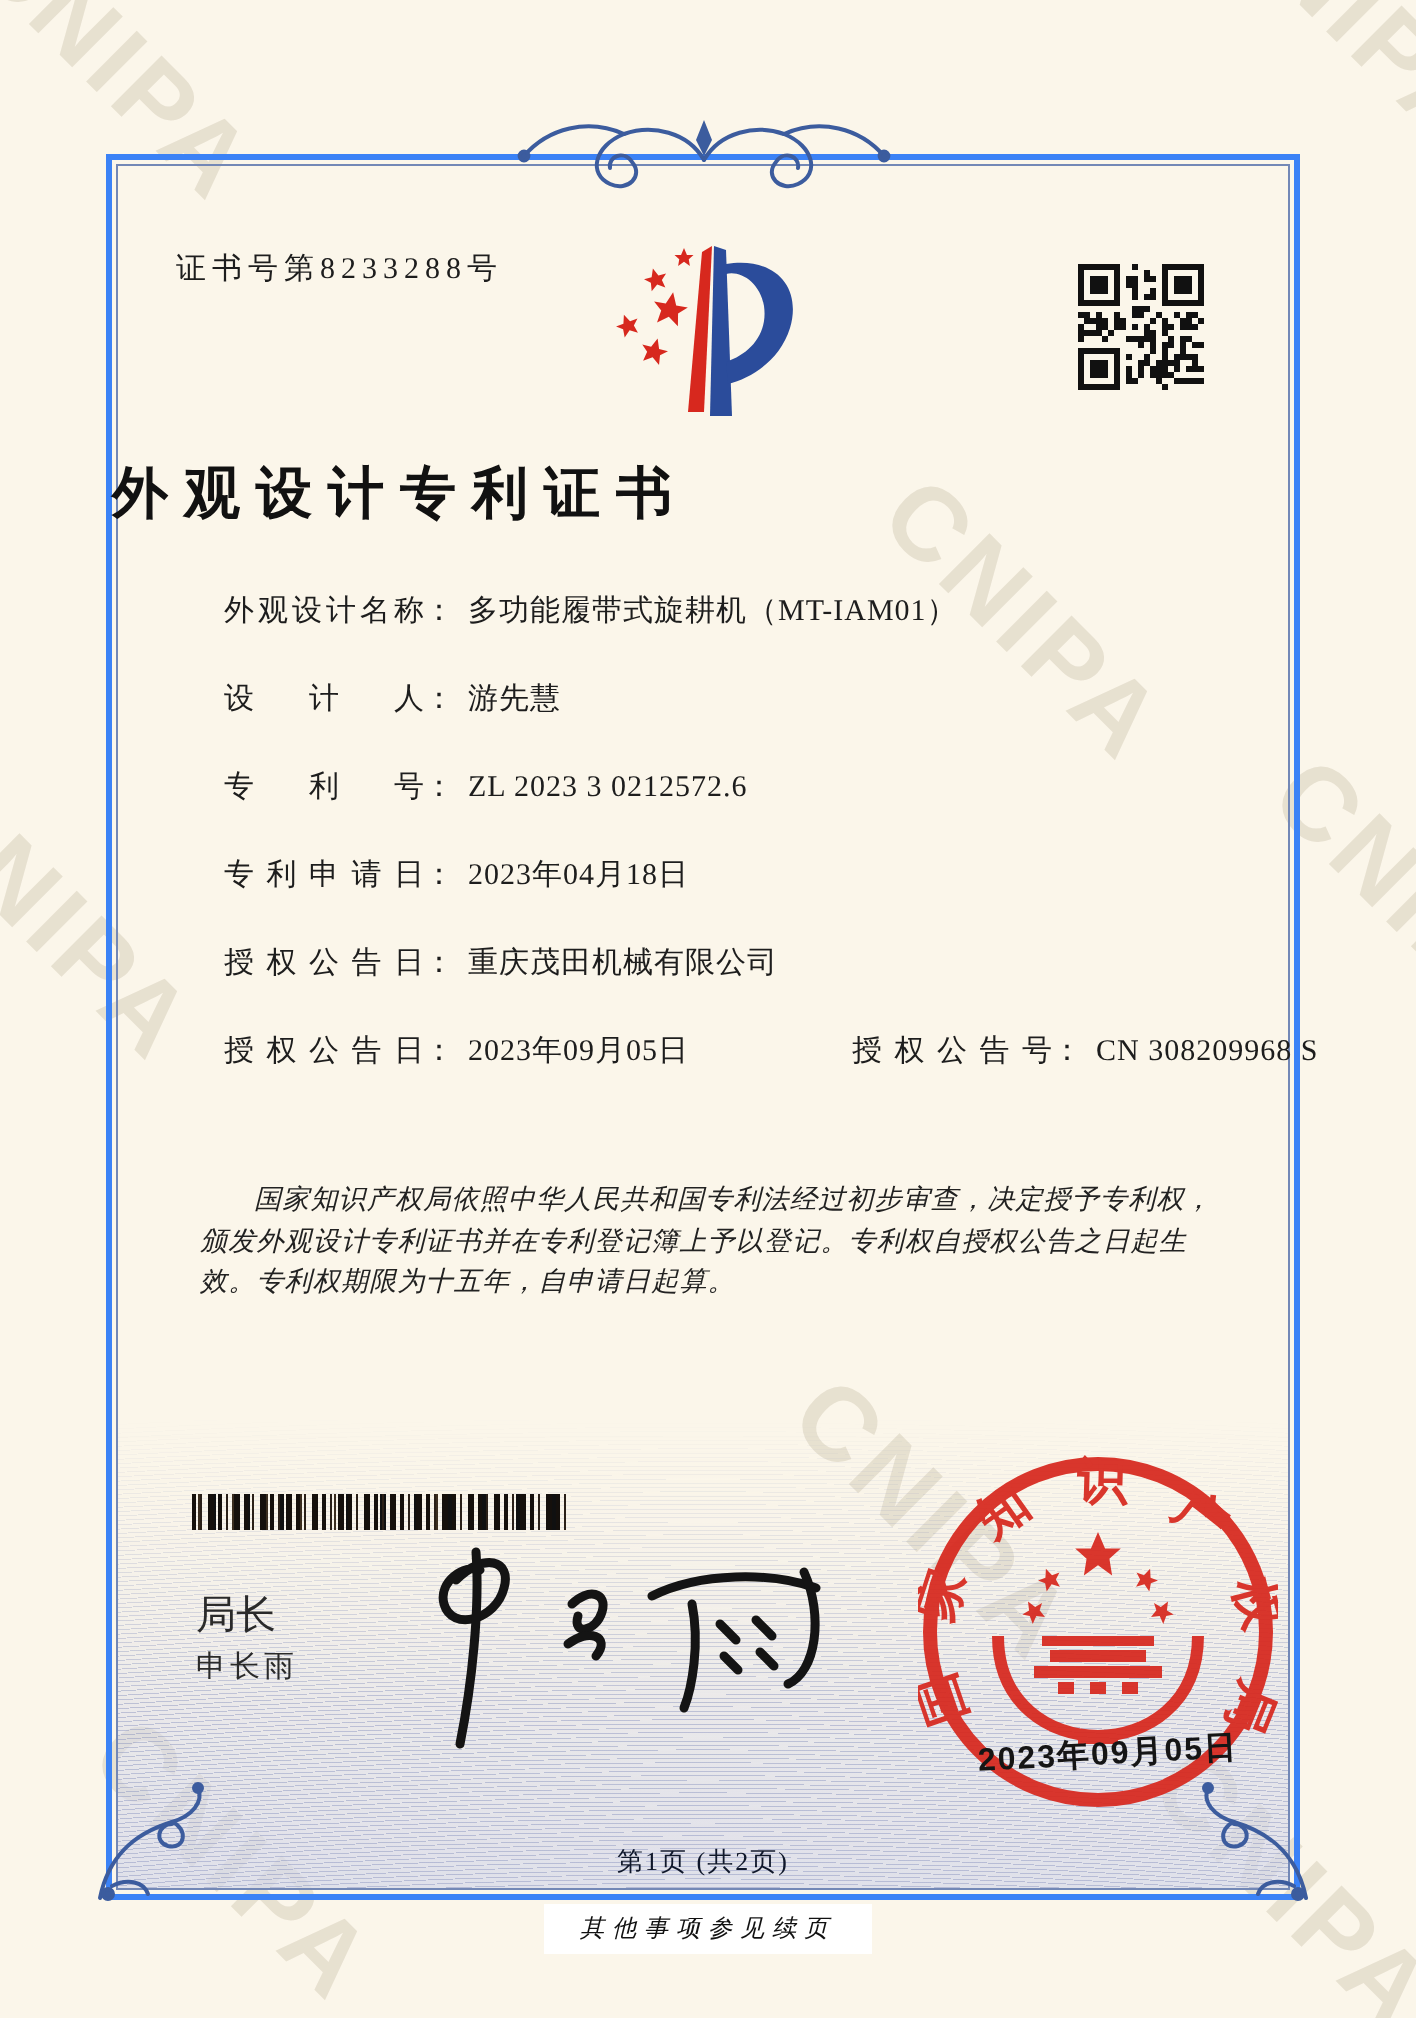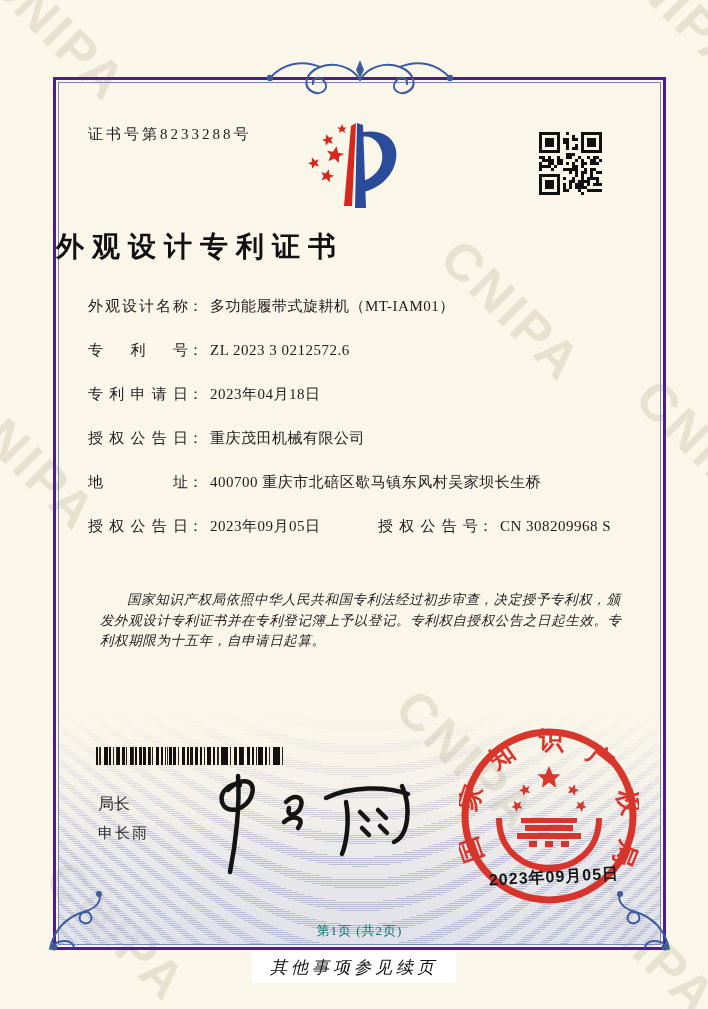--- a/index.html
+++ b/index.html
@@ -11,21 +11,21 @@
   }
   .wm{
     position:absolute;z-index:0;
     font-family:"Liberation Sans","DejaVu Sans",sans-serif;
     font-weight:bold;font-size:52px;letter-spacing:3px;
     color:rgba(186,176,150,.30);
     transform:rotate(45deg);white-space:nowrap;pointer-events:none;
   }
   .frame{
     position:absolute;left:53px;top:77px;width:591px;height:867px;
-    border:3px solid #4c1d95;z-index:1;padding-left:16px;
+    border:3px solid #3b82f6;z-index:1;
   }
   .frame-inner{
     position:absolute;inset:2px;border:1px solid #7388b6;pointer-events:none;
   }
   .wave-band{
     position:absolute;left:3px;right:3px;bottom:3px;height:235px;
     background:
       repeating-radial-gradient(ellipse 170% 130% at 50% 240%,
         rgba(120,132,182,.40) 0 1.5px, rgba(255,255,255,0) 1.5px 7px),
       linear-gradient(to bottom, rgba(214,217,234,0), rgba(214,217,234,.75));
@@ -42,59 +42,60 @@
   .qr{position:absolute;left:483px;top:52px;}
   .title{
     position:absolute;left:0;right:0;top:148px;text-align:left;
     font-size:28px;font-weight:bold;letter-spacing:8px;color:#111;
   }
   .fields{position:absolute;left:32px;right:30px;top:216px;font-size:15px;}
   .frow{margin-bottom:23px;line-height:21px;white-space:nowrap;}
   .flabel{
     display:inline-block;width:100px;text-align:justify;text-align-last:justify;
     vertical-align:top;
+    margin-left:24px;
   }
   .colon{margin-right:7px;}
   .fval{letter-spacing:.5px;}
   .fval.w{display:inline-block;width:168px;}
   .paras{
     position:absolute;left:44px;right:34px;top:510px;
     font-size:13.5px;line-height:20.5px;font-style:italic;color:#222;
     letter-spacing:.6px;
   }
   .paras p{margin:0 0 9px 0;text-indent:2em;}
   .barcode{
     position:absolute;left:40px;top:667px;width:188px;height:18px;
     background:
       repeating-linear-gradient(90deg,#15100c 0 2px,rgba(0,0,0,0) 2px 4px,
         #2a2018 4px 5px,rgba(0,0,0,0) 5px 8px,#15100c 8px 11px,rgba(0,0,0,0) 11px 13px),
       repeating-linear-gradient(90deg,rgba(0,0,0,0) 0 3px,#3a2d1f 3px 4px,
         rgba(0,0,0,0) 4px 9px,#101010 9px 12px,rgba(0,0,0,0) 12px 17px);
   }
-  .sig-title{position:absolute;left:42px;top:714px;font-size:16px;
+  .sig-title{position:absolute;left:42px;top:714px;font-size:20px;
     font-family:"Liberation Sans","DejaVu Sans",sans-serif;color:#2a2a2a;}
   .sig-name{position:absolute;left:42px;top:744px;font-size:15px;
     font-family:Liberation Serif, serif;color:#2a2a2a;letter-spacing:2px;}
   .signature{position:absolute;left:138px;top:688px;}
   .seal{position:absolute;left:403px;top:646px;width:180px;height:180px;}
   .seal-date{
     position:absolute;left:408px;top:787px;width:180px;text-align:center;
     font-size:16px;font-weight:bold;color:#151515;transform:rotate(-3deg);
     font-family:"Liberation Sans","DejaVu Sans",sans-serif;letter-spacing:1px;
   }
   .page-num{
     position:absolute;left:0;right:0;top:842px;text-align:center;
-    font-size:13px;color:#0f766e;letter-spacing:1px;
+    font-size:13px;color:#0f172a;letter-spacing:1px;
   }
   .cont-note{
     position:absolute;left:0;right:0;top:952px;text-align:center;z-index:2;
   }
   .cont-note span{
     display:inline-block;background:#ffffff;padding:4px 18px;
-    font-size:17px;font-style:italic;letter-spacing:4px;color:#111;
+    font-size:12px;font-style:italic;letter-spacing:4px;color:#111;
   }
 </style>
 </head>
 <body>
 
 <div class="wm" style="left:-30px;top:0px;">CNIPA</div>
 <div class="wm" style="left:590px;top:-25px;">CNIPA</div>
 <div class="wm" style="left:425px;top:280px;">CNIPA</div>
 <div class="wm" style="left:-60px;top:430px;">CNIPA</div>
 <div class="wm" style="left:620px;top:420px;">CNIPA</div>
@@ -370,30 +371,30 @@
       <rect x="42" y="60" width="3" height="3" fill="#111"></rect>
     </svg>
 
   <div class="title">外观设计专利证书</div>
 
   <div class="fields">
     <div class="frow">
       <span class="flabel">外观设计名称</span><span class="colon">：</span><span class="fval">多功能履带式旋耕机（MT-IAM01）</span>
     </div>
     <div class="frow">
+      <span class="flabel">设计人</span><span class="colon">：</span><span class="fval">游先慧</span>
+    </div>
+    <div class="frow">
       <span class="flabel">专利号</span><span class="colon">：</span><span class="fval">ZL 2023 3 0212572.6</span>
     </div>
     <div class="frow">
       <span class="flabel">专利申请日</span><span class="colon">：</span><span class="fval">2023年04月18日</span>
     </div>
     <div class="frow">
       <span class="flabel">授权公告日</span><span class="colon">：</span><span class="fval">重庆茂田机械有限公司</span>
-    </div>
-    <div class="frow">
-      <span class="flabel">地址</span><span class="colon">：</span><span class="fval">400700 重庆市北碚区歇马镇东风村吴家坝长生桥</span>
     </div>
     <div class="frow">
       <span class="flabel">授权公告日</span><span class="colon">：</span><span class="fval w">2023年09月05日</span><span class="flabel">授权公告号</span><span class="colon">：</span><span class="fval">CN 308209968 S</span>
     </div>
   </div>
 
   <div class="paras">
     <p>国家知识产权局依照中华人民共和国专利法经过初步审查，决定授予专利权，颁发外观设计专利证书并在专利登记簿上予以登记。专利权自授权公告之日起生效。专利权期限为十五年，自申请日起算。</p>
   </div>
 

